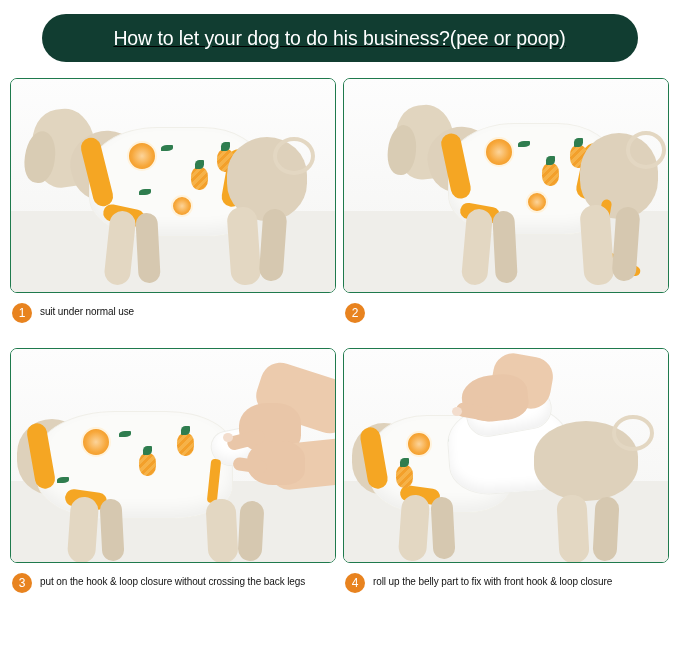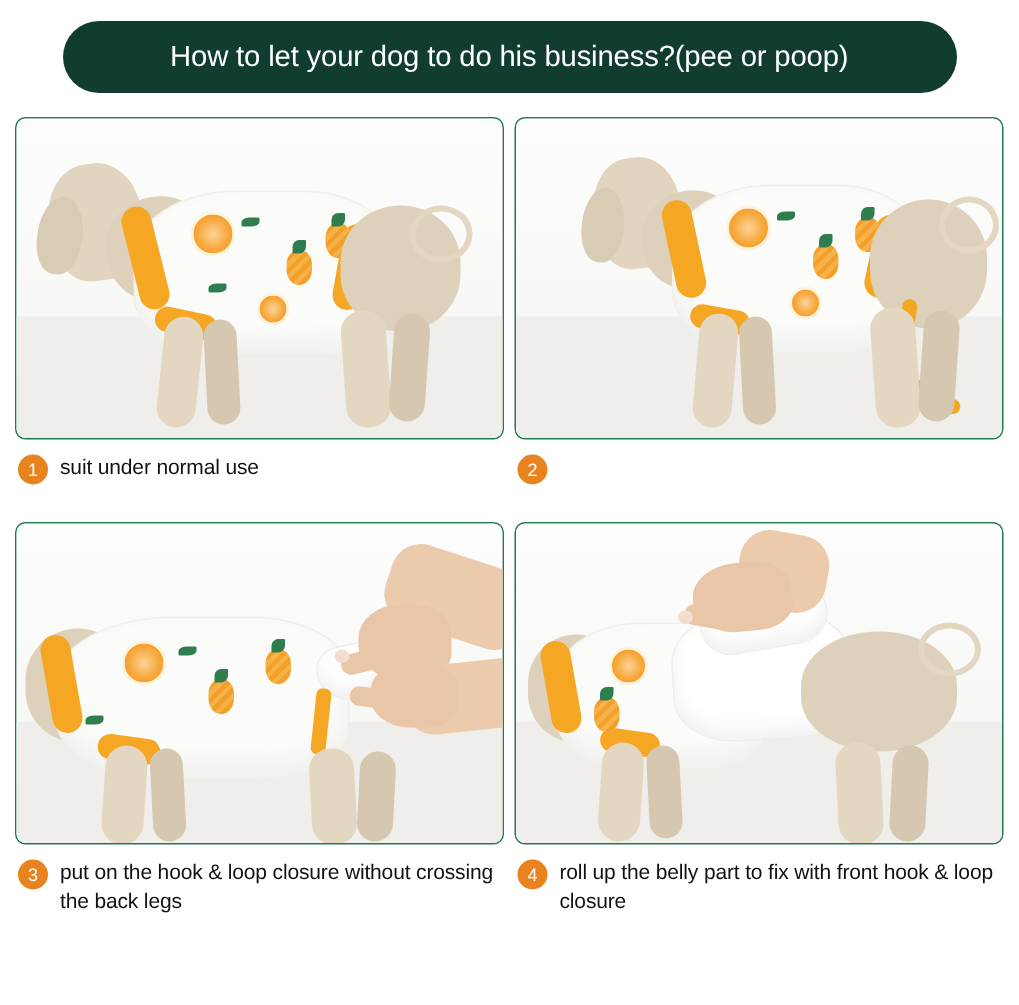--- a/index.html
+++ b/index.html
@@ -24,20 +24,21 @@
   
   .banner {
     margin: 0 auto;
     width: 596px;
     height: 48px;
     background: #113d31;
     border-radius: 24px;
     display: flex;
     align-items: center;
     justify-content: center;
+    text-decoration: underline;
   }
   .banner-text {
     color: #ffffff;
     font-size: 19.5px;
     letter-spacing: -0.1px;
     white-space: nowrap;
   }
 
   
   .grid {
@@ -77,24 +78,25 @@
     height: 20px;
     border-radius: 50%;
     background: #e8831f;
     color: #ffffff;
     font-size: 12px;
     line-height: 20px;
     text-align: center;
     margin-top: 1px;
   }
   .caption-text {
-    font-size: 14px;
+    font-size: 10px;
     color: #111111;
     line-height: 19px;
     letter-spacing: -0.1px;
+    text-align: center;
   }
 
   
   .bg-soft {
     position: absolute;
     inset: 0;
     background: linear-gradient(180deg, #fdfdfd 0%, #f4f4f2 100%);
   }
   .floor {
     position: absolute;

